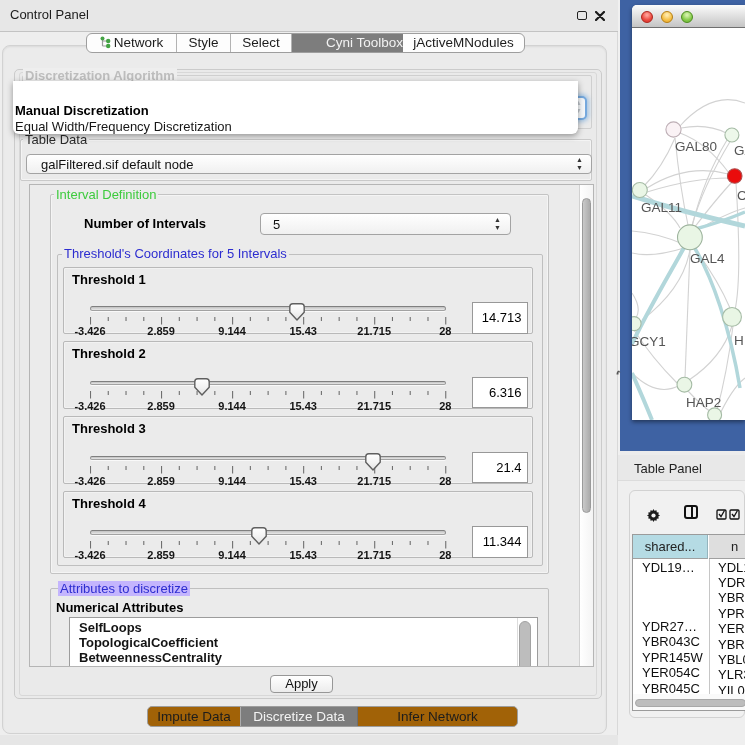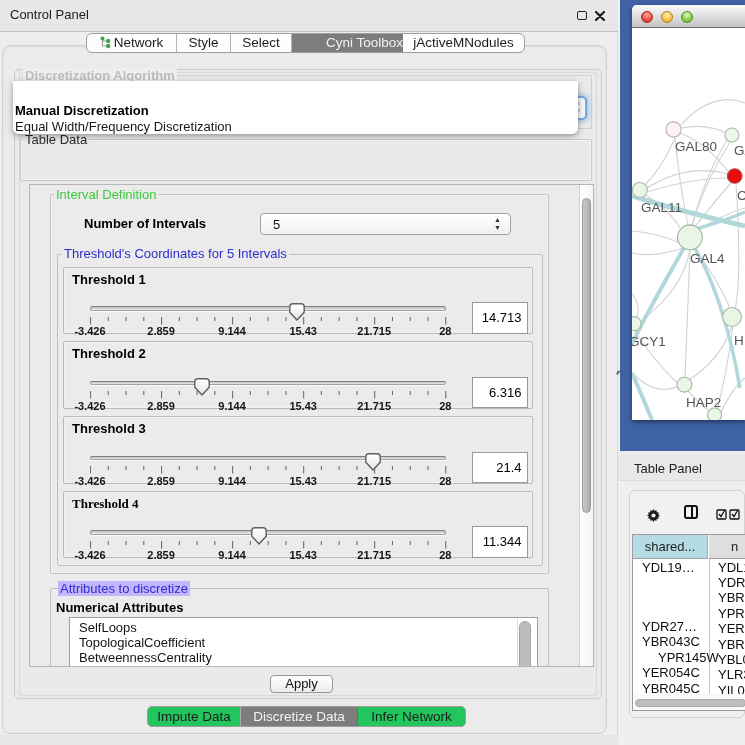--- a/index.html
+++ b/index.html
@@ -26,20 +26,24 @@
   <div class="abs" style="left:19px;top:72px;width:578px;height:624px;background:#eaeaea;border:1px solid #d8d8d8;border-radius:3px;"></div>
 
   <div class="abs" style="left:22px;top:75px;width:570px;height:54px;border:1px solid #cfcfcf;border-radius:2px;"></div>
   <div class="abs" style="left:23px;top:68px;background:#eeeeee;padding:0 2px;font-size:13px;font-weight:bold;color:#bdbdbd;">Discretization Algorithm</div>
 
   <div class="abs" style="left:556px;top:96px;width:31px;height:24px;background:#f4f7fa;border:2px solid #75a8dd;border-radius:5px;box-shadow:0 0 4px 2px rgba(110,165,220,0.55);"></div>
   <div class="abs" style="left:575px;top:99px;font-size:7px;color:#c0c6cc;line-height:8px;">▲<br>▼</div>
 
   <div class="abs" style="left:20px;top:139px;width:572px;height:42px;border:1px solid #c9c9c9;border-radius:2px;box-shadow:inset 0 0 0 1px #f4f4f4;"></div>
   <div class="abs" style="left:23px;top:132px;background:#eaeaea;padding:0 2px;font-size:13px;color:#2b2b2b;">Table Data</div>
+  <div class="abs" style="left:26px;top:154px;width:566px;height:20px;background:linear-gradient(#ffffff,#f0f0f0);border:1px solid #a3a3a3;border-radius:4px;">
+    <div class="abs" style="left:14px;top:2px;font-size:13px;color:#111;">galFiltered.sif default node</div>
+    <div class="abs" style="left:549px;top:1px;font-size:7px;color:#333;line-height:8px;text-align:center;">▲<br>▼</div>
+  </div>
 
   <div class="abs" style="left:13px;top:81px;width:565px;height:53px;background:#ffffff;border-radius:0 0 6px 6px;box-shadow:0 2px 6px rgba(0,0,0,0.38);z-index:30;">
     <div class="abs" style="left:2px;top:22px;font-size:13px;font-weight:bold;color:#000;">Manual Discretization</div>
     <div class="abs" style="left:2px;top:38px;font-size:13px;color:#161616;">Equal Width/Frequency Discretization</div>
   </div>
 
   <div class="abs" style="left:29px;top:184px;width:565px;height:483px;background:#ebebeb;border:1px solid #b5b5b5;overflow:hidden;">
 
     <div class="abs" style="left:549px;top:0;width:16px;height:483px;background:linear-gradient(to right,#ffffff,#f2f2f2);border-left:1px solid #d0d0d0;"></div>
     <div class="abs" style="left:551.5px;top:13px;width:9px;height:315px;background:linear-gradient(to right,#c9c9c9,#ababab);border:1px solid #9a9a9a;border-radius:5px;"></div>
@@ -189,21 +193,21 @@
                 <stop offset="1" stop-color="#e2e2e2"></stop>
               </linearGradient>
             </defs>
             <path d="M3.8,0.8 L12.2,0.8 Q15.2,0.8 15.2,3.8 L15.2,9.2 L8,17 L0.8,9.2 L0.8,3.8 Q0.8,0.8 3.8,0.8 Z" fill="url(#tg3)" stroke="#5f5f5f" stroke-width="1.4" stroke-linejoin="round"></path>
           </svg>
           <div class="abs" style="left:408px;top:34.5px;width:55.5px;height:31.5px;background:#fff;border:1px solid #989898;font-size:13px;color:#000;text-align:right;line-height:29px;padding-right:5px;">21.4</div>
         </div>
       </div>
     <div id="th4" class="abs" style="left:33px;top:305.5px;">
         <div class="abs" style="left:0;top:0;width:470px;height:67.5px;border:1px solid #b9b9b9;border-radius:2px;box-shadow:inset 0 0 0 1px #f2f2f2;background:#ebebeb;">
-          <div class="abs" style="left:8px;top:4px;font-size:13px;font-weight:bold;color:#000;font-family:Liberation Serif, serif;">Threshold 4</div>
+          <div class="abs" style="left:8px;top:4px;font-size:13px;font-weight:bold;color:#000;">Threshold 4</div>
           <div class="abs" style="left:26px;top:38.5px;width:355.5px;height:4.5px;background:linear-gradient(#c0c0c0,#e8e8e8);border-top:1px solid #7f7f7f;border-bottom:1px solid #a2a2a2;border-left:1px solid #909090;border-right:1px solid #909090;border-radius:2.5px;box-shadow:0 1px 0 #f9f9f9;"></div>
           <svg class="abs" style="left:26px;top:49px;" width="357" height="10" viewBox="0 0 357 10">
             <line x1="0.50" y1="0" x2="0.50" y2="7.5" stroke="#6f6f6f" stroke-width="1.1"></line>
             <line x1="18.26" y1="0" x2="18.26" y2="4" stroke="#6f6f6f" stroke-width="1.1"></line>
             <line x1="36.02" y1="0" x2="36.02" y2="4" stroke="#6f6f6f" stroke-width="1.1"></line>
             <line x1="53.79" y1="0" x2="53.79" y2="4" stroke="#6f6f6f" stroke-width="1.1"></line>
             <line x1="71.55" y1="0" x2="71.55" y2="7.5" stroke="#6f6f6f" stroke-width="1.1"></line>
             <line x1="89.31" y1="0" x2="89.31" y2="4" stroke="#6f6f6f" stroke-width="1.1"></line>
             <line x1="107.07" y1="0" x2="107.07" y2="4" stroke="#6f6f6f" stroke-width="1.1"></line>
             <line x1="124.84" y1="0" x2="124.84" y2="4" stroke="#6f6f6f" stroke-width="1.1"></line>
@@ -237,32 +241,32 @@
             </defs>
             <path d="M3.8,0.8 L12.2,0.8 Q15.2,0.8 15.2,3.8 L15.2,9.2 L8,17 L0.8,9.2 L0.8,3.8 Q0.8,0.8 3.8,0.8 Z" fill="url(#tg4)" stroke="#5f5f5f" stroke-width="1.4" stroke-linejoin="round"></path>
           </svg>
           <div class="abs" style="left:408px;top:34.5px;width:55.5px;height:31.5px;background:#fff;border:1px solid #989898;font-size:13px;color:#000;text-align:right;line-height:29px;padding-right:5px;">11.344</div>
         </div>
       </div>
 
     <div class="abs" style="left:20px;top:403px;width:499px;height:90px;border:1px solid #bfbfbf;border-radius:2px;"></div>
     <div class="abs" style="left:28px;top:396px;background:#c4b5fd;padding:0 2px;font-size:13px;color:#2d2dd0;">Attributes to discretize</div>
     <div class="abs" style="left:26px;top:415px;font-size:13px;font-weight:bold;color:#000;">Numerical Attributes</div>
-    <div class="abs" style="left:39px;top:432px;width:469px;height:60px;background:#ffffff;border:1px solid #9c9c9c;">
+    <div class="abs" style="left:39px;top:432px;width:469px;height:60px;background:#ffffff;border:1px solid #9c9c9c;font-weight:bold;">
       <div class="abs" style="left:9px;top:2px;font-size:13px;color:#141414;">SelfLoops</div>
       <div class="abs" style="left:9px;top:17px;font-size:13px;color:#141414;">TopologicalCoefficient</div>
       <div class="abs" style="left:9px;top:32px;font-size:13px;color:#141414;">BetweennessCentrality</div>
       <div class="abs" style="left:447px;top:0;width:1px;height:60px;background:#dcdcdc;"></div>
       <div class="abs" style="left:449px;top:3px;width:12px;height:57px;background:#bdbdbd;border:1px solid #a2a2a2;border-radius:6px;"></div>
     </div>
   </div>
 
   <div class="abs" style="left:270px;top:675px;width:63px;height:17.5px;background:linear-gradient(#ffffff,#ececec);border:1px solid #979797;border-radius:4px;text-align:center;font-size:13px;color:#111;line-height:16px;">Apply</div>
 
-  <div class="abs" style="left:147px;top:706px;width:319px;height:21px;background:#22c55e;border:1px solid #9d9d9d;border-radius:5px;overflow:hidden;display:flex;">
+  <div class="abs" style="left:147px;top:706px;width:371px;height:21px;background:#a16207;border:1px solid #9d9d9d;border-radius:5px;overflow:hidden;display:flex;">
     <div style="width:93px;text-align:center;font-size:13.5px;color:#1c1c1c;line-height:19px;border-right:1px solid #ababab;">Impute Data</div>
     <div style="width:117px;text-align:center;font-size:13.5px;color:#f4f4f4;line-height:19px;background:#7d7d7d;border-right:1px solid #6e6e6e;">Discretize Data</div>
     <div style="flex:1;text-align:center;font-size:13.5px;color:#1c1c1c;line-height:19px;">Infer Network</div>
   </div>
 
   <div class="abs" style="left:86px;top:33px;width:439px;height:20px;background:#fdfdfd;border:1px solid #9e9e9e;border-radius:6px;overflow:hidden;display:flex;z-index:5;">
     <div style="width:90px;text-align:center;font-size:13.5px;color:#1c1c1c;line-height:18px;border-right:1px solid #b3b3b3;"><svg width="11" height="13" viewBox="0 0 11 13" style="vertical-align:-2px;margin-right:3px;">
           <line x1="2.5" y1="3" x2="2.5" y2="10" stroke="#9a9a9a" stroke-width="1.2"></line>
           <line x1="2.5" y1="5" x2="8" y2="5" stroke="#9a9a9a" stroke-width="1.2"></line>
           <line x1="2.5" y1="10" x2="8" y2="10" stroke="#9a9a9a" stroke-width="1.2"></line>
@@ -375,21 +379,21 @@
     </svg>
 
   <div class="abs" style="left:14px;top:78.5px;width:113px;height:177px;background:#ffffff;border:1px solid #9b9b9b;border-right:none;overflow:hidden;">
     <div class="abs" style="left:0;top:0;width:75px;height:24px;background:#b5dbe4;border-right:1px solid #94b4bd;border-bottom:1px solid #a0a0a0;text-align:center;font-size:13px;color:#222;line-height:24px;">shared...</div>
     <div class="abs" style="left:76px;top:0;width:37px;height:24px;background:#dedede;border-bottom:1px solid #a0a0a0;font-size:13px;color:#222;line-height:24px;"><span style="padding-left:22px;">n</span></div>
     <div class="abs" style="left:75.5px;top:24px;width:1px;height:153px;background:#c6c6c6;"></div>
     <div class="abs" style="left:0;top:25px;font-size:13px;color:#0f0f0f;line-height:15.4px;">
       <div style="padding-left:9px;">YDL19…</div>
       <div style="padding-left:9px;margin-top:44px;">YDR27…</div>
       <div style="padding-left:9px;">YBR043C</div>
-      <div style="padding-left:25px;">YPR145W</div>
+      <div style="padding-left:9px;">YPR145W</div>
       <div style="padding-left:9px;">YER054C</div>
       <div style="padding-left:9px;">YBR045C</div>
       <div style="padding-left:12px;font-weight:bold;">YBL079W</div>
       <div style="padding-left:9px;">YLR345W</div>
       <div style="padding-left:9px;">YIL052C</div>
     </div>
     <div class="abs" style="left:85px;top:25px;font-size:13px;color:#0f0f0f;line-height:15.4px;">
       <div>YDL1</div>
         <div>YDR2</div>
         <div>YBR0</div>

